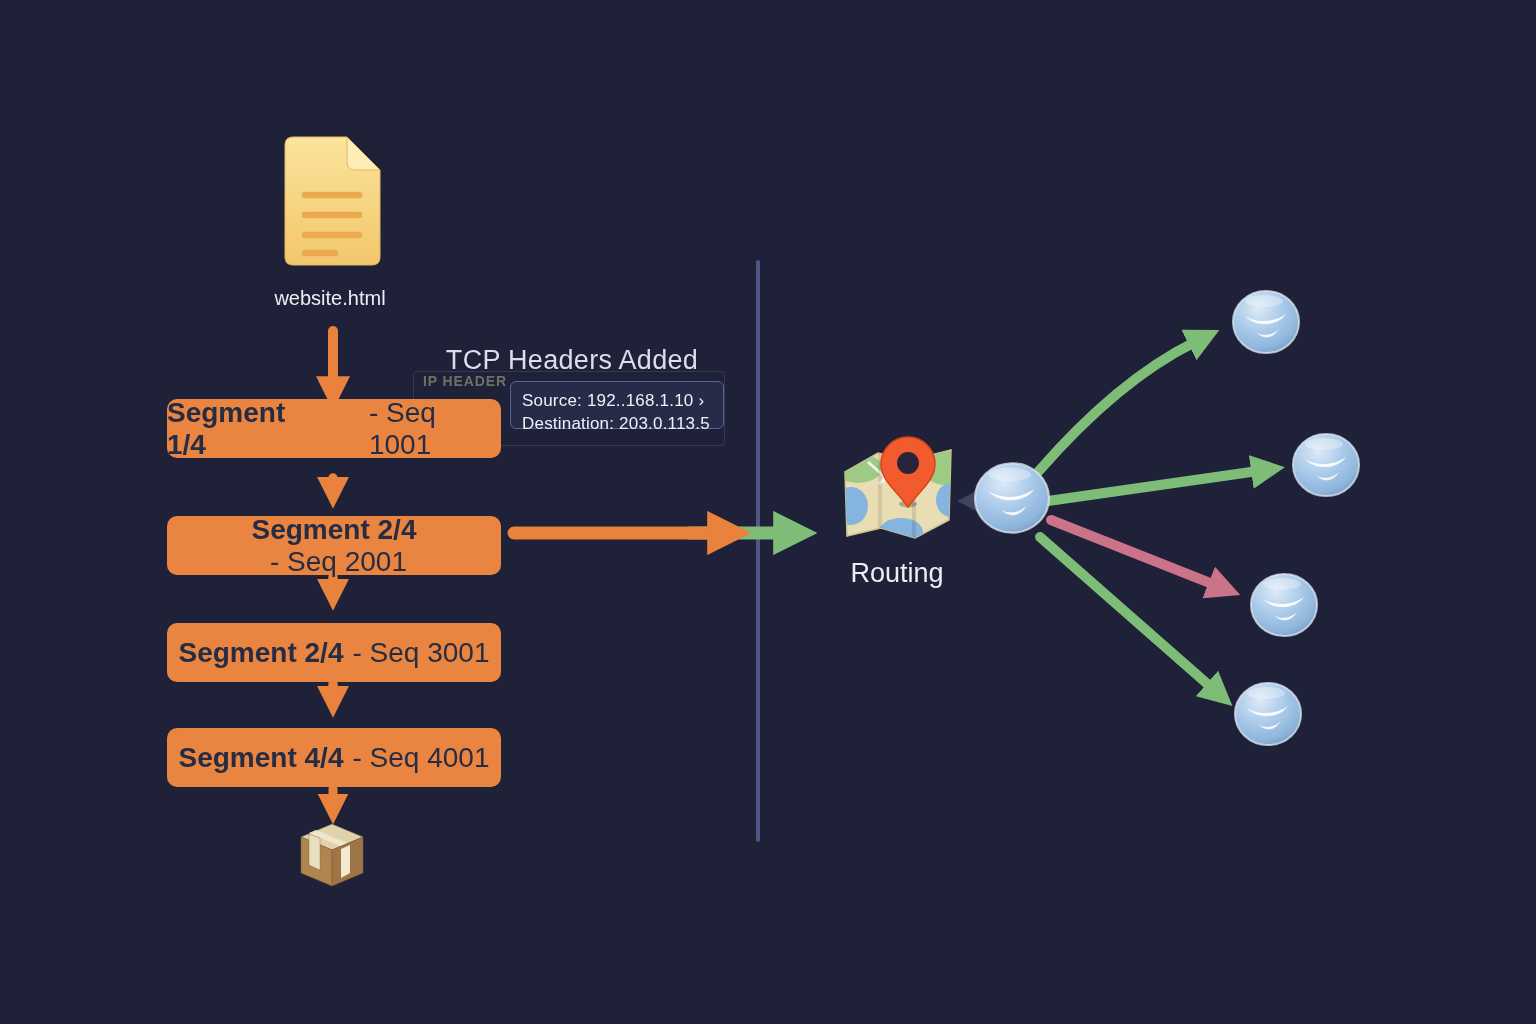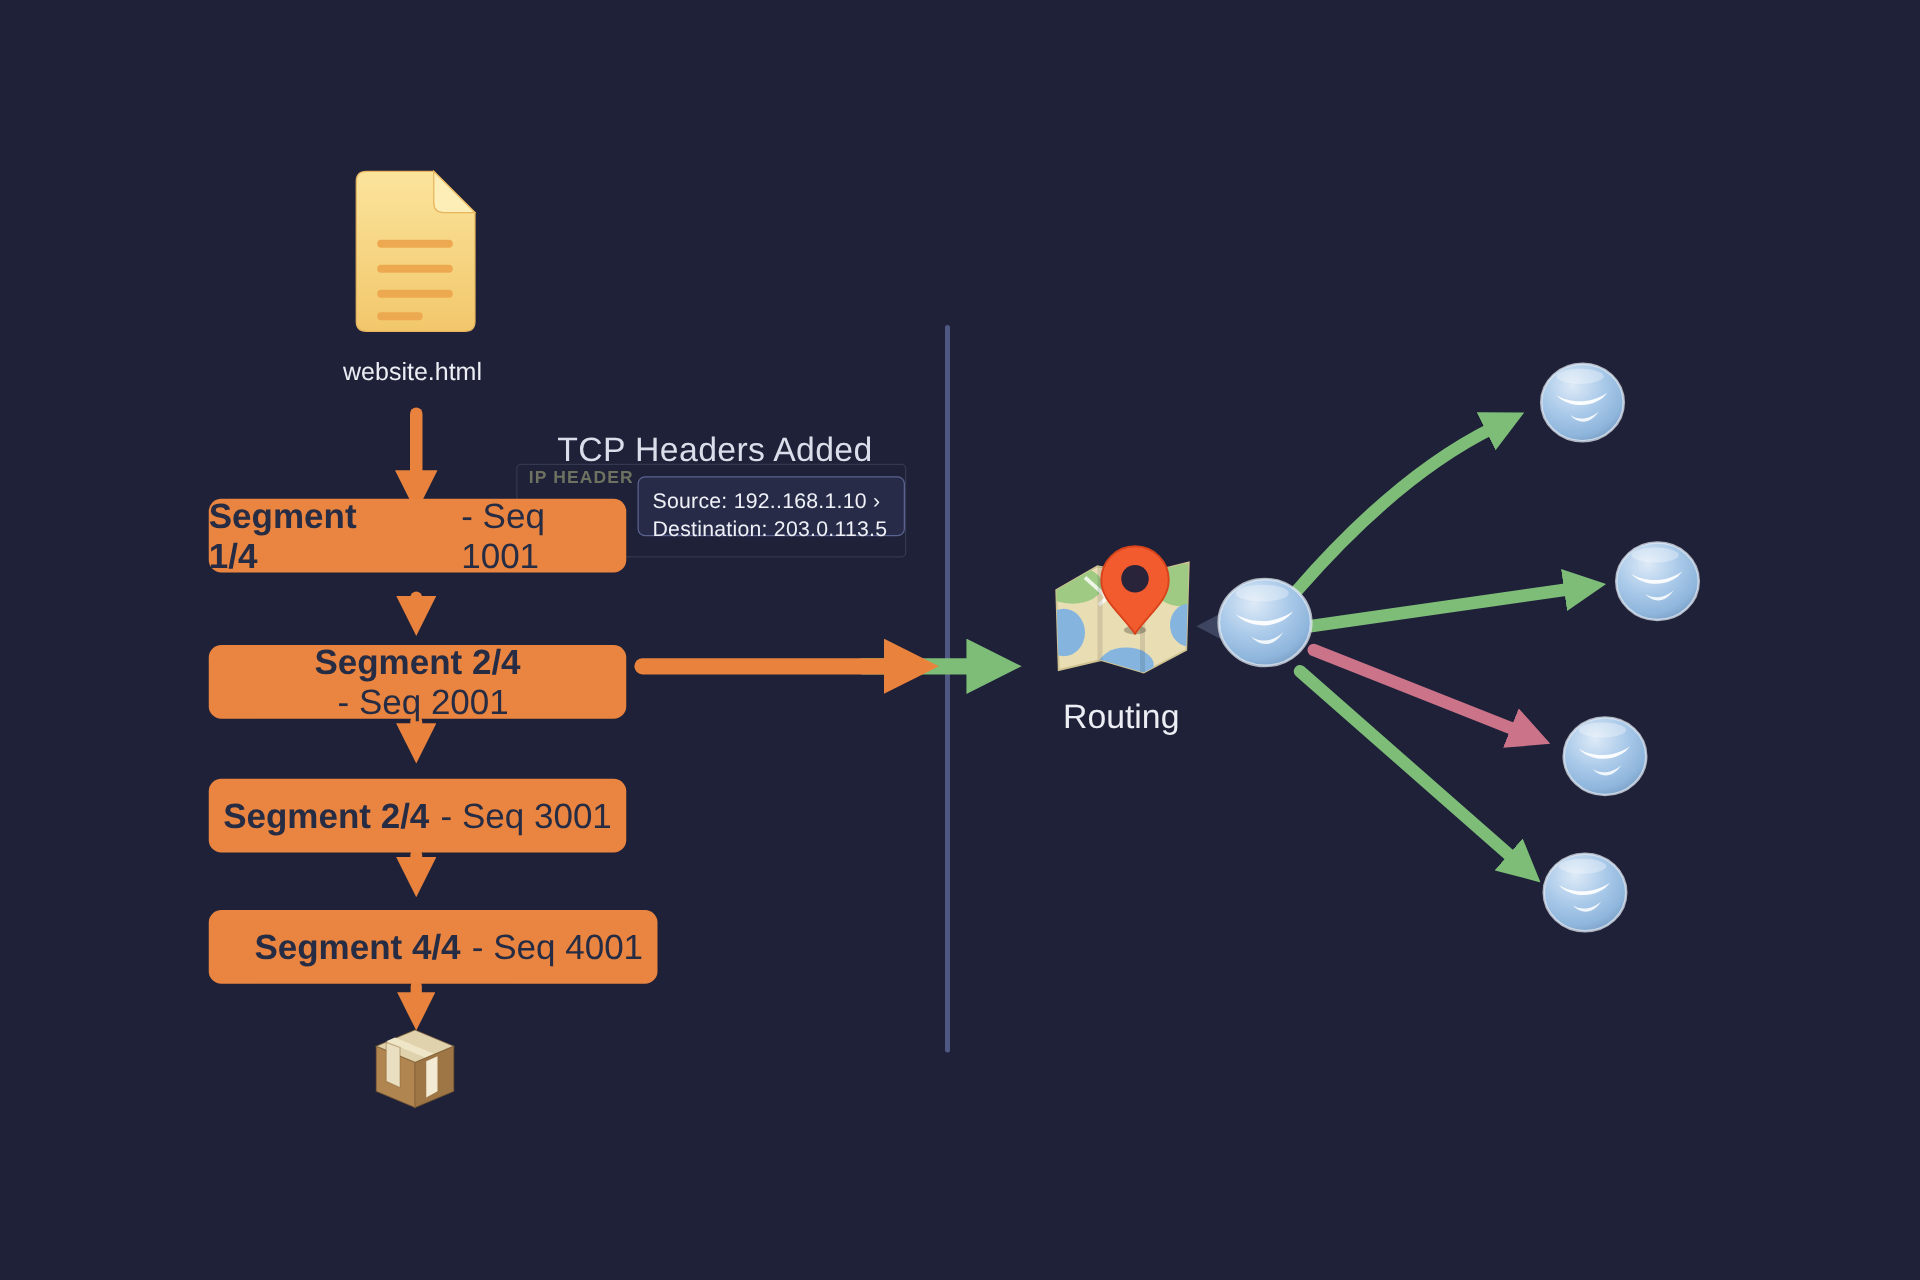--- a/index.html
+++ b/index.html
@@ -14,21 +14,21 @@
   .lbl-tcp{left:420px;top:333px;width:304px;text-align:center;font-size:27px;color:#d9deea;font-weight:400;letter-spacing:0.3px;margin-top:12px;}
   .ip-outer{position:absolute;left:413px;top:371px;width:310px;height:73px;border:1px solid rgba(130,140,170,0.22);border-radius:4px;}
   .ip-label{left:423px;top:373px;font-size:14px;font-weight:700;color:#6e7261;letter-spacing:0.9px;}
   .ip-panel{position:absolute;left:510px;top:381px;width:214px;height:48px;box-sizing:border-box;
     background:rgba(40,45,74,0.92);border:1.5px solid #5a6390;border-radius:6px;
     padding:8px 11px;font-size:17px;line-height:1.35;color:#eff1f7;letter-spacing:0.2px;white-space:nowrap;}
   .segment{position:absolute;left:167px;width:334px;height:59px;background:#e98540;border-radius:10px;
     display:flex;align-items:center;justify-content:center;font-size:28px;color:#262c44;}
   .seg-bold{font-weight:700;}
   .seg-rest{font-weight:400;margin-left:9px;}
-  .seg-1{top:399px;gap:34px;} .seg-2{top:516px;flex-direction:column;} .seg-3{top:623px;} .seg-4{top:728px;padding-left:25px;}
+  .seg-1{top:399px;gap:34px;} .seg-2{top:516px;flex-direction:column;} .seg-3{top:623px;} .seg-4{top:728px;}
   .lbl-routing{left:797px;top:558px;width:200px;text-align:center;font-size:27px;color:#eceef4;font-weight:500;}
 </style>
 </head>
 <body>
 
 <div class="canvas">
 
   <svg class="layer" viewBox="0 0 1536 1024">
     <defs>
       <marker id="arrowO" viewBox="0 0 10 10" refX="2" refY="5" markerWidth="3.4" markerHeight="3.4" markerUnits="strokeWidth" orient="auto">

